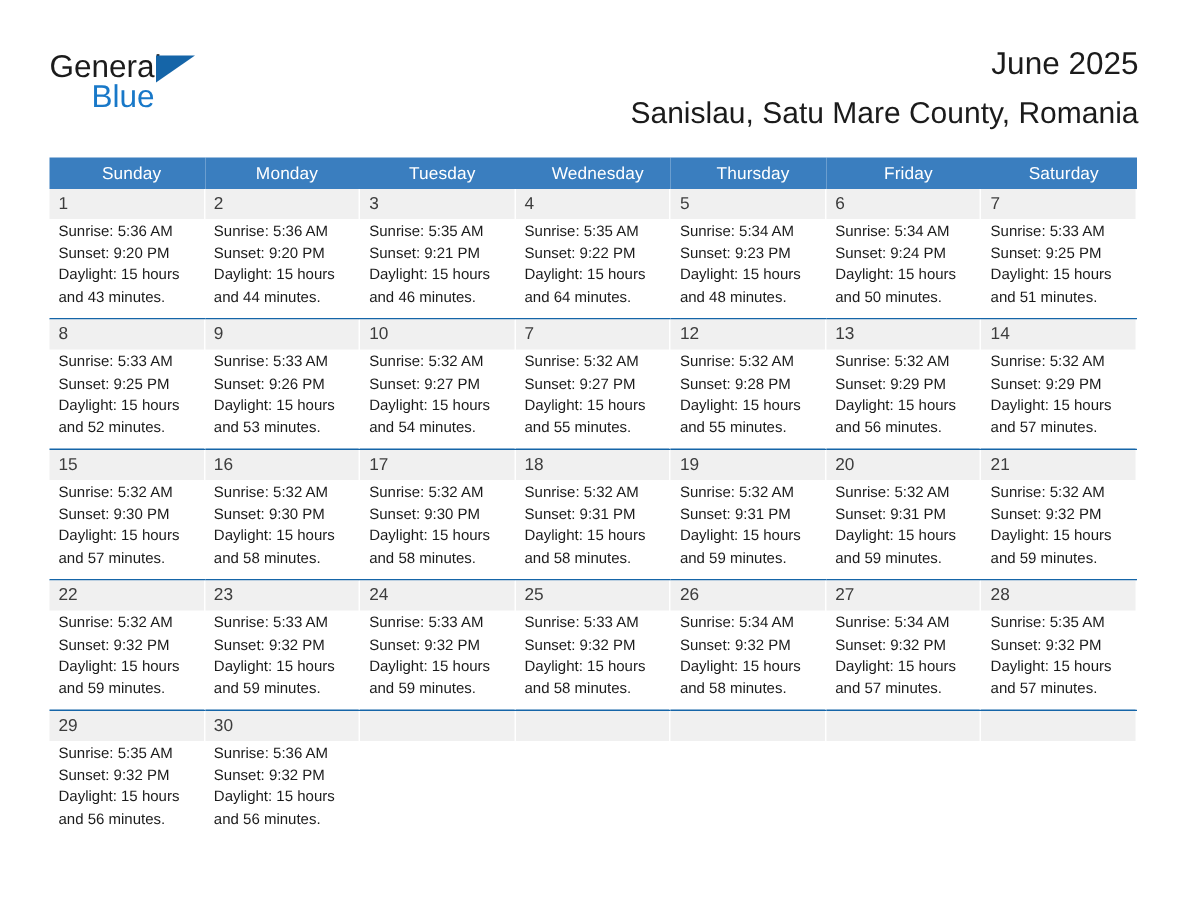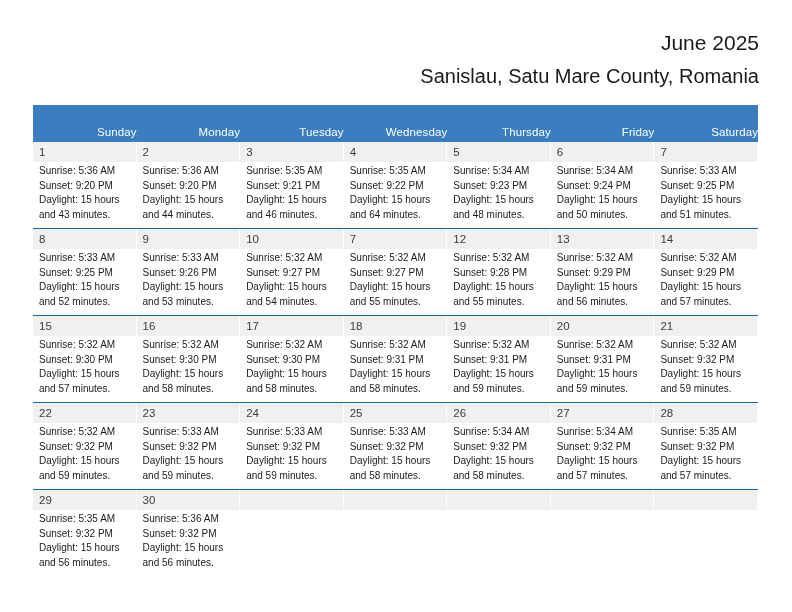--- a/index.html
+++ b/index.html
@@ -91,22 +91,22 @@
     top: 105px;
     width: 725px;
     border-collapse: collapse;
     table-layout: fixed;
   }
   .calendar th {
     background: #3a7ebf;
     color: #ffffff;
     font-size: 11.5px;
     font-weight: normal;
-    text-align: right;
-    padding: 20px 0 4px 6px;
+    text-align: center;
+    padding: 4px 0 4px 6px;
     height: 13px;
     border: none;
     letter-spacing: 0.1px;
   }
   .calendar td {
     vertical-align: top;
     padding: 0;
     border: none;
     width: 103.57px;
     background: #ffffff;
@@ -150,20 +150,25 @@
     white-space: nowrap;
   }
 </style>
 </head>
 <body>
 
 <div class="page">
 
   <div class="header">
 
+    <div class="logo">
+      <span class="logo-general">General</span>
+      <span class="logo-tri"></span>
+      <span class="logo-blue">Blue</span>
+    </div>
 
     <div class="title-block">
       <div class="cal-title">June 2025</div>
       <div class="cal-subtitle">Sanislau, Satu Mare County, Romania</div>
     </div>
 
   </div>
 
   <table class="calendar">
     <thead>

